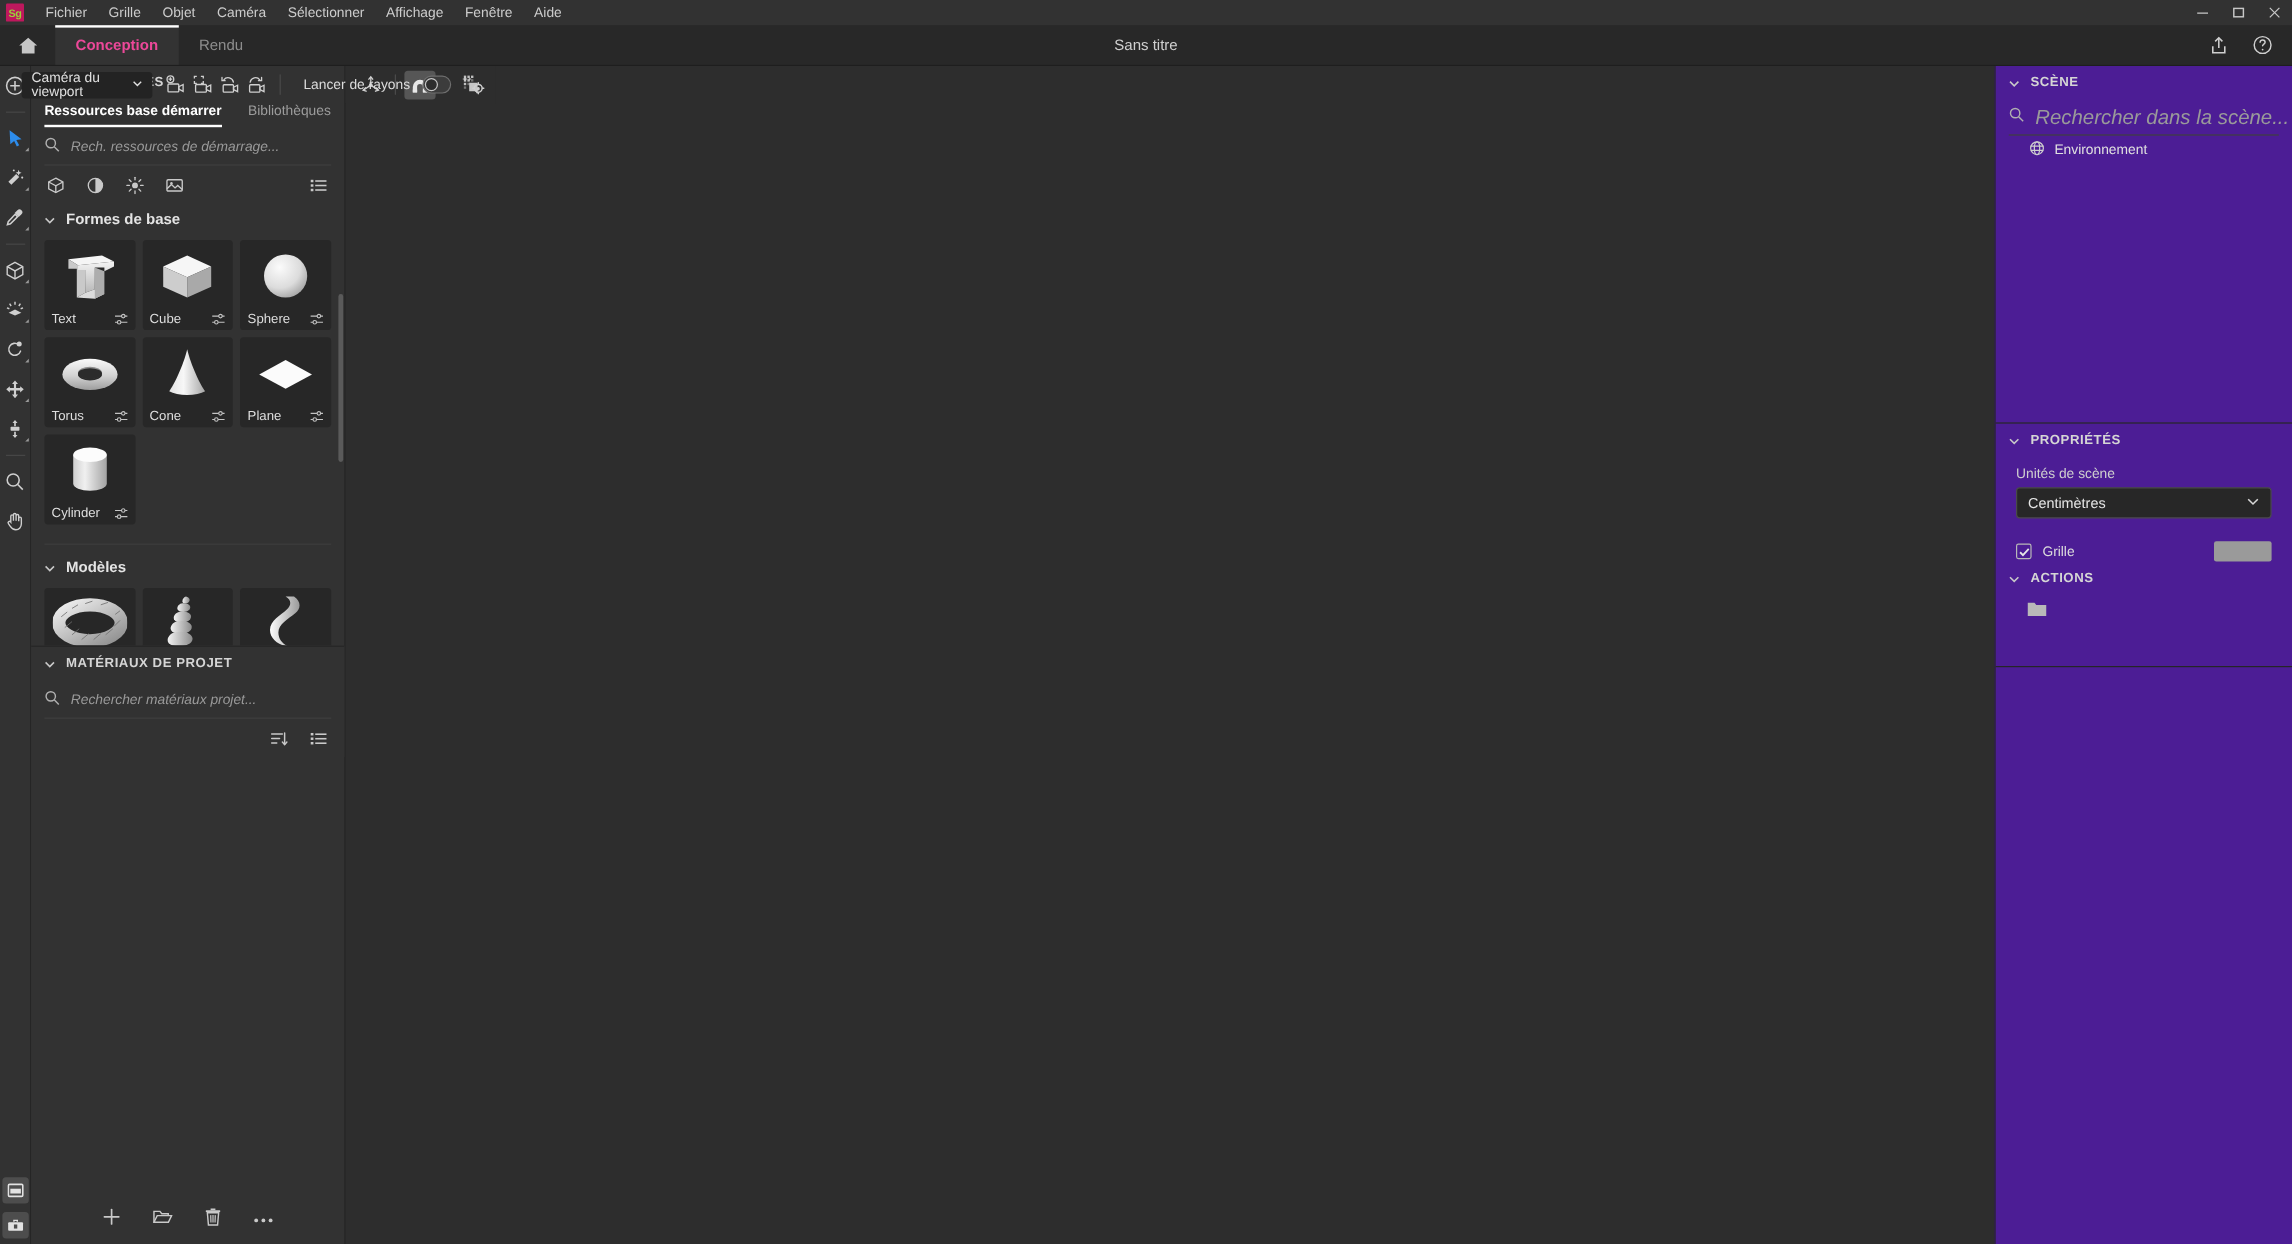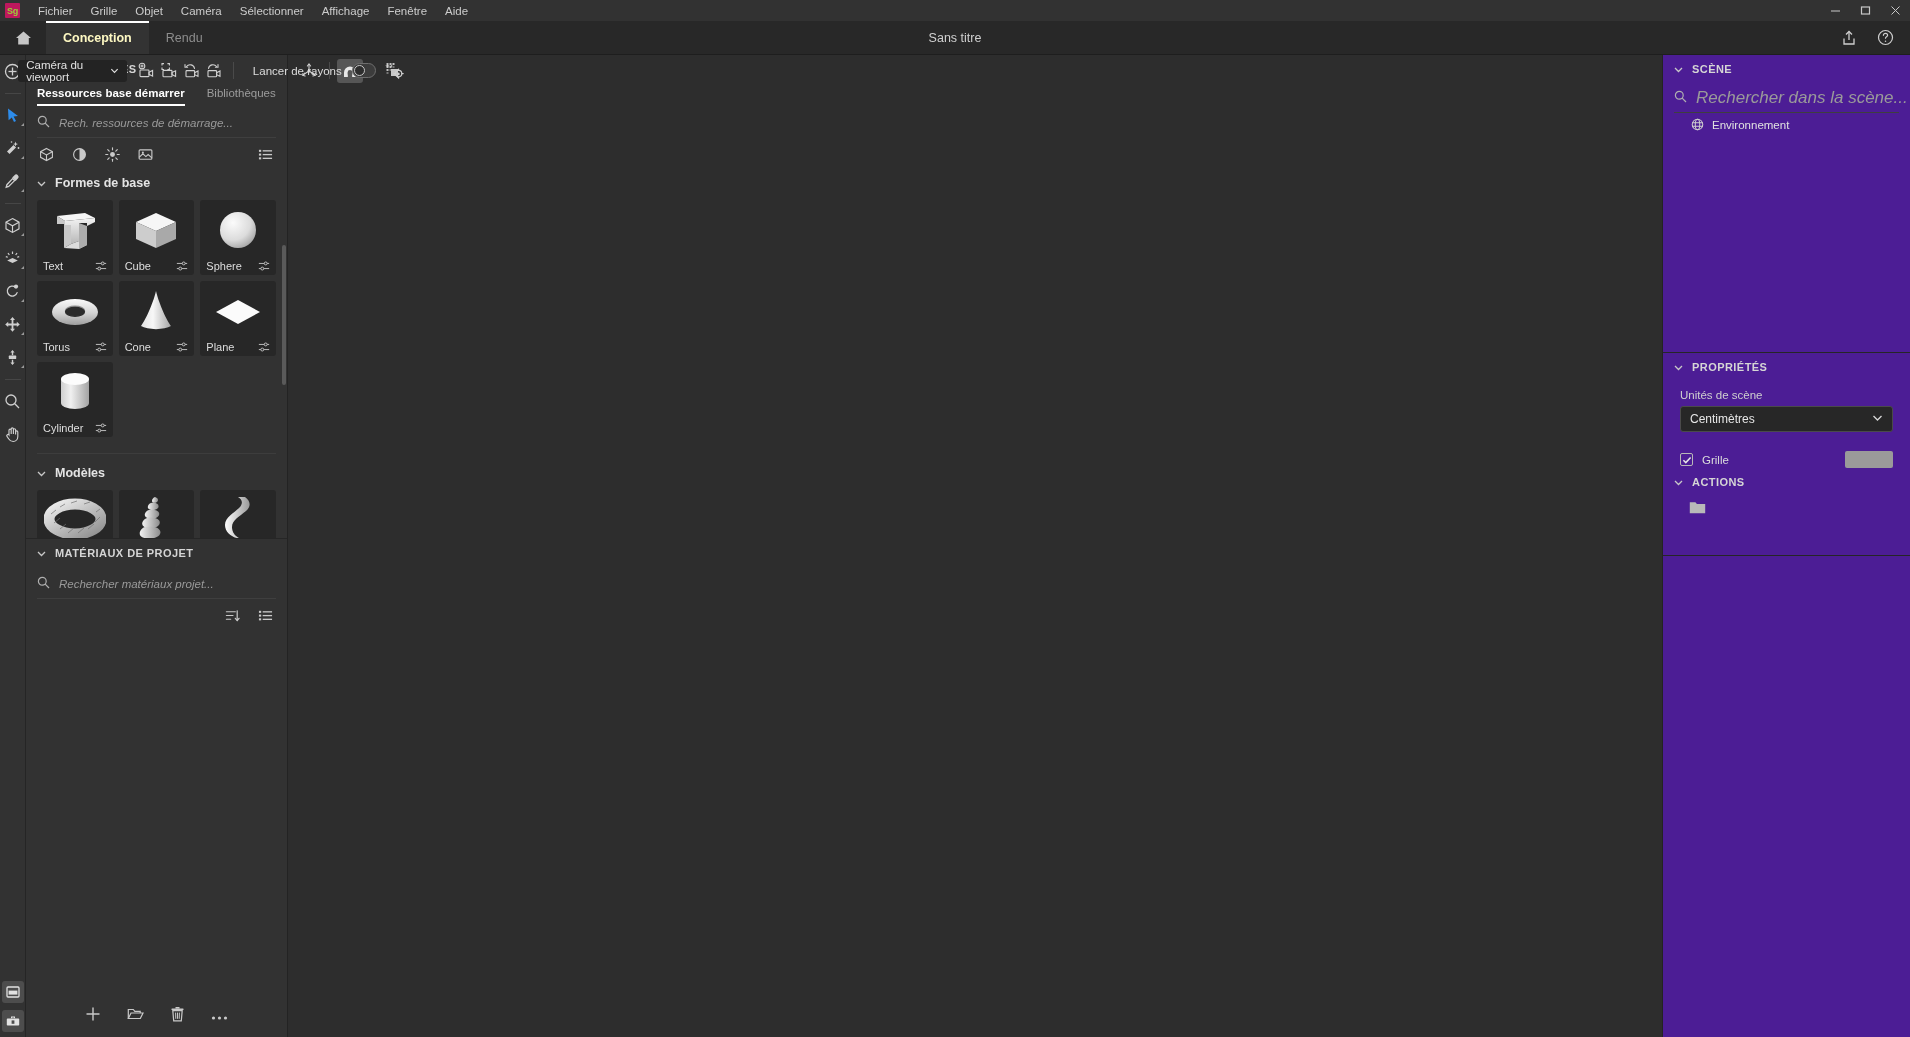--- a/index.html
+++ b/index.html
@@ -59,21 +59,21 @@
     display: flex; align-items: center; justify-content: center;
   }
   .doc-tab {
     padding: 0 17px;
     display: flex; align-items: center;
     font-size: 12.5px;
     color: #8d8d8d;
     position: relative;
     cursor: default;
   }
-  .doc-tab.active { color: #fef9c3; font-weight: bold; background: #333333; }
+  .doc-tab.active { color: #ec4899; font-weight: bold; background: #333333; }
   .doc-tab.active::after {
     content: ""; position: absolute; left: 0; right: 0; top: 0;
     height: 2px; background: #ffffff;
   }
   #doc-title {
     position: absolute; left: 0; right: 0; top: 0; bottom: 0;
     display: flex; align-items: center; justify-content: center;
     font-size: 12.5px; color: #d0d0d0;
     pointer-events: none;
   }

